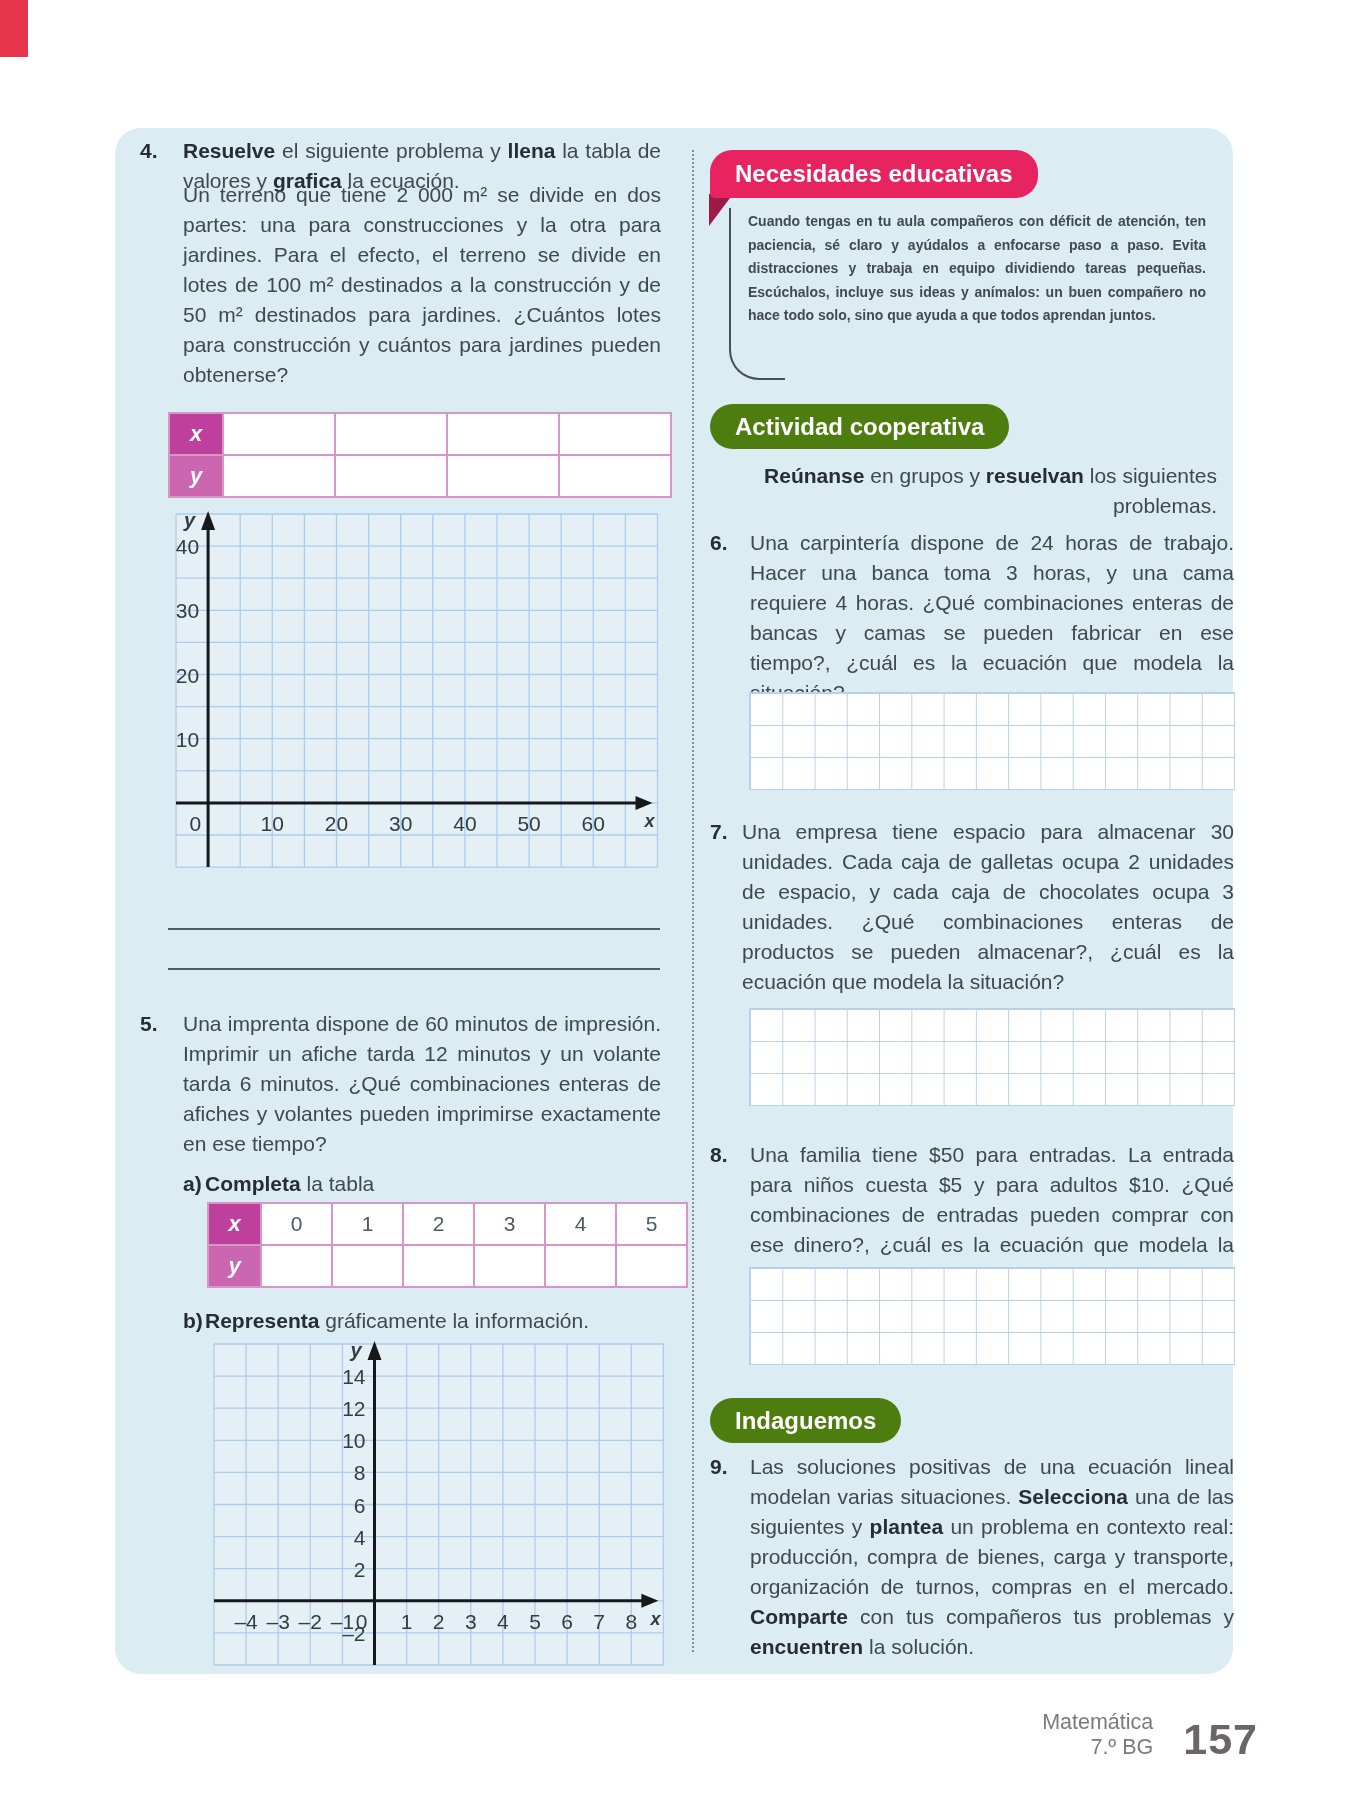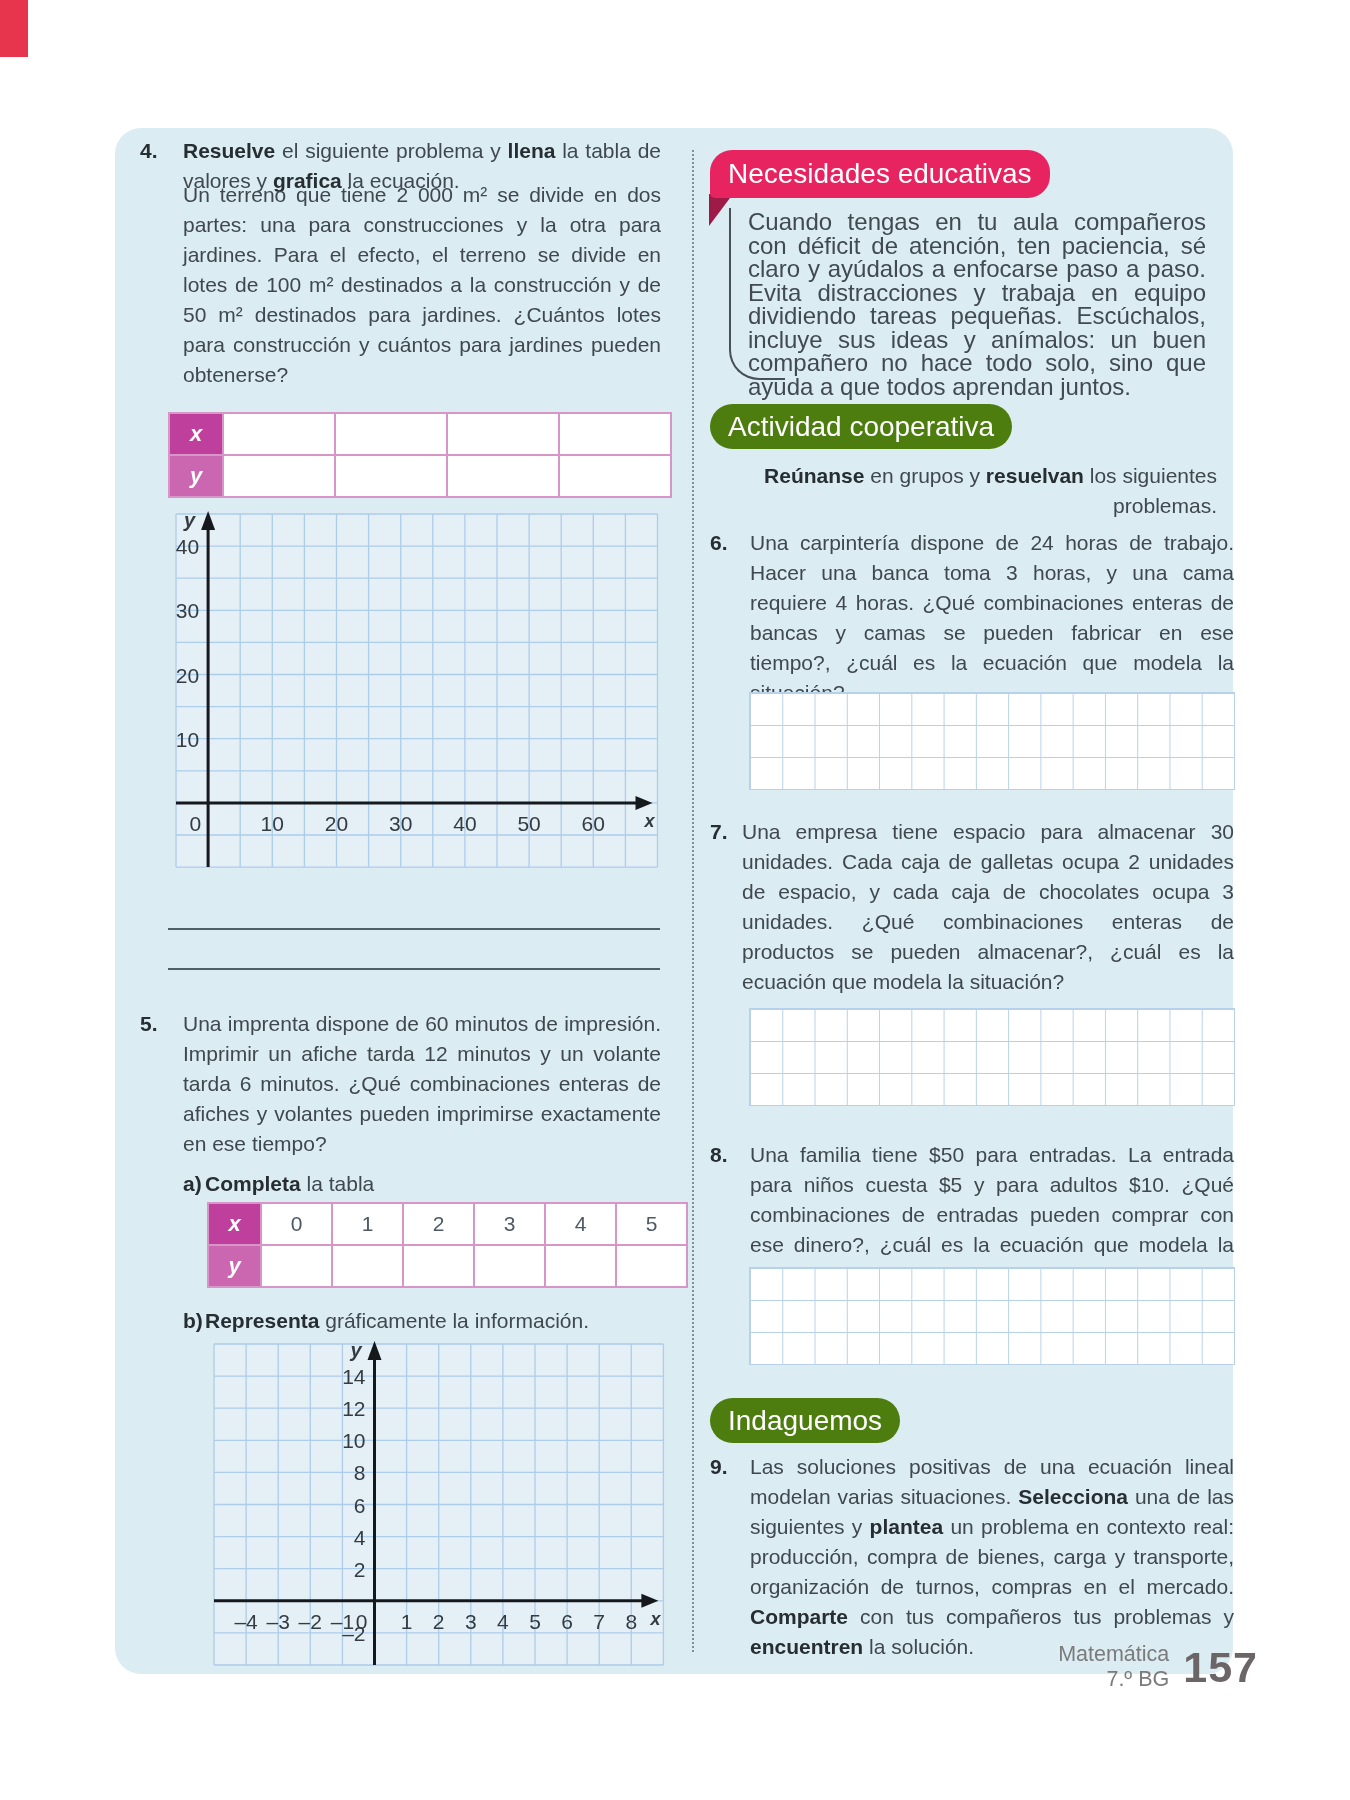--- a/index.html
+++ b/index.html
@@ -32,32 +32,32 @@
 
   .ans-line{position:absolute;border-top:2px solid #4f5f68;height:0;}
 
   
   .agrid{position:absolute;background-color:#fff;border:1px solid #b7d1ea;
          background-image:linear-gradient(to right,#b7d1ea 1px,transparent 1px),
                           linear-gradient(to bottom,#b7d1ea 1px,transparent 1px);
          background-size:32.27px 32px;}
 
   
-  .badge{position:absolute;color:#ffffff;font-weight:normal;font-size:28px;
-         display:inline-flex;align-items:center;padding:0 18px;white-space:nowrap;}
+  .badge{position:absolute;color:#ffffff;font-weight:bold;font-size:24px;
+         display:inline-flex;align-items:center;padding:0 25px;white-space:nowrap;}
   .badge.pink{height:48px;background:#e82460;border-radius:22px 22px 22px 5px;}
   .badge.teal{height:45px;background:#4d7c0f;border-radius:24px;}
   .fold{position:absolute;left:709px;top:194px;width:24px;height:32px;background:#9e1b47;
         clip-path:polygon(0 0,100% 0,0 100%);}
   .hook{position:absolute;left:729px;top:208px;width:54px;height:170px;
         border-left:2px solid #474f57;border-bottom:2px solid #474f57;
         border-bottom-left-radius:30px;}
-  .edu-body{position:absolute;font-size:24px;line-height:23.5px;text-align:justify;color:#414a51;}
-
-  .footer{position:absolute;top:1642px;right:92px;display:flex;gap:14px;align-items:center;}
+  .edu-body{position:absolute;font-size:14px;line-height:23.5px;text-align:justify;color:#414a51;font-weight:bold;}
+
+  .footer{position:absolute;top:1710px;right:92px;display:flex;gap:30px;align-items:flex-end;}
   .f-label{text-align:right;color:#7b7b7b;font-size:21.5px;line-height:25px;}
   .f-num{font-size:43px;font-weight:bold;color:#6b6568;line-height:42px;letter-spacing:1px;}
 </style>
 </head>
 <body>
 
 <div class="page">
 
   <div class="red-tab"></div>
   <div class="panel"></div>

